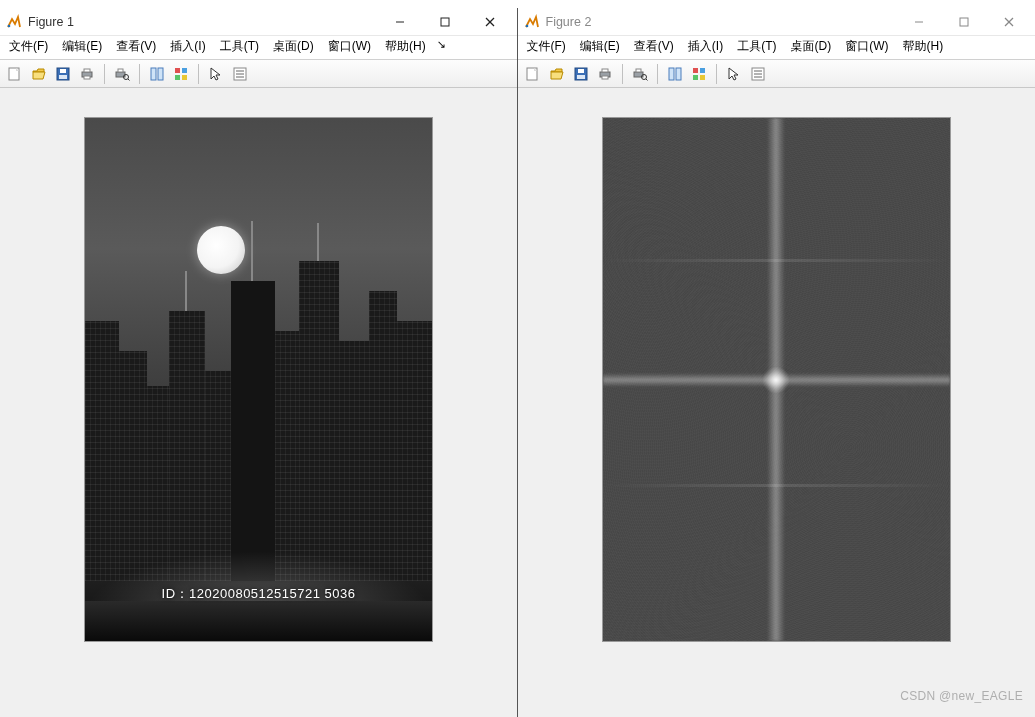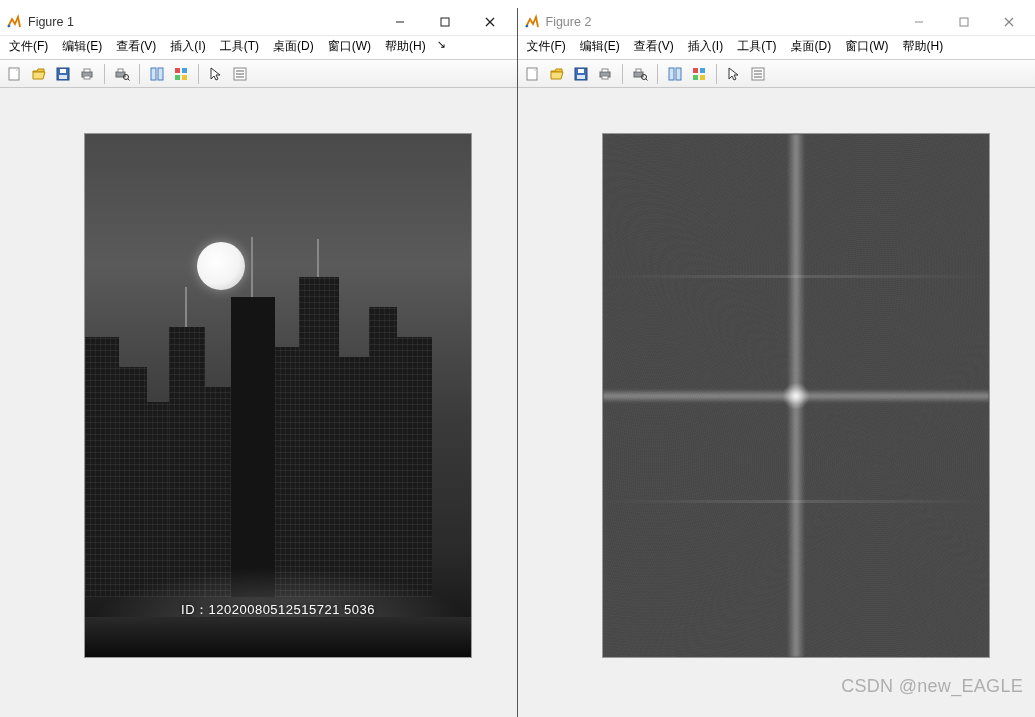--- a/index.html
+++ b/index.html
@@ -100,22 +100,22 @@
   
   .canvas {
     flex:1;
     background:#f0f0f0;
     position:relative;
     overflow:hidden;
   }
   .image-frame {
     position:absolute;
     left: 85px;
-    top: 46px;
-    width: 386px;
+    top: 30px;
+    width: 347px;
     height: 523px;
     background:#000000;
     box-shadow: 0 0 0 1px #999;
     overflow:hidden;
   }
   
   .city {
     width:100%; height:100%;
     position:relative;
     background: linear-gradient(#4a4a4a 0%, #5a5a5a 25%, #3a3a3a 55%, #2a2a2a 80%, #0f0f0f 100%);
@@ -210,22 +210,22 @@
   .fft-band-h {
     position:absolute;
     left:0; right:0;
     height: 3px;
     background: linear-gradient(90deg, transparent, rgba(255,255,255,0.12), transparent);
   }
 
   .watermark {
     position:absolute;
     right: 12px;
-    bottom: 20px;
-    font-size: 18px;
+    bottom: 14px;
+    font-size: 12px;
     color: rgba(120,120,120,0.55);
     font-family: Arial, sans-serif;
     letter-spacing:0.3px;
     pointer-events:none;
   }
 </style>
 </head>
 <body>
 
 <div class="dual">

